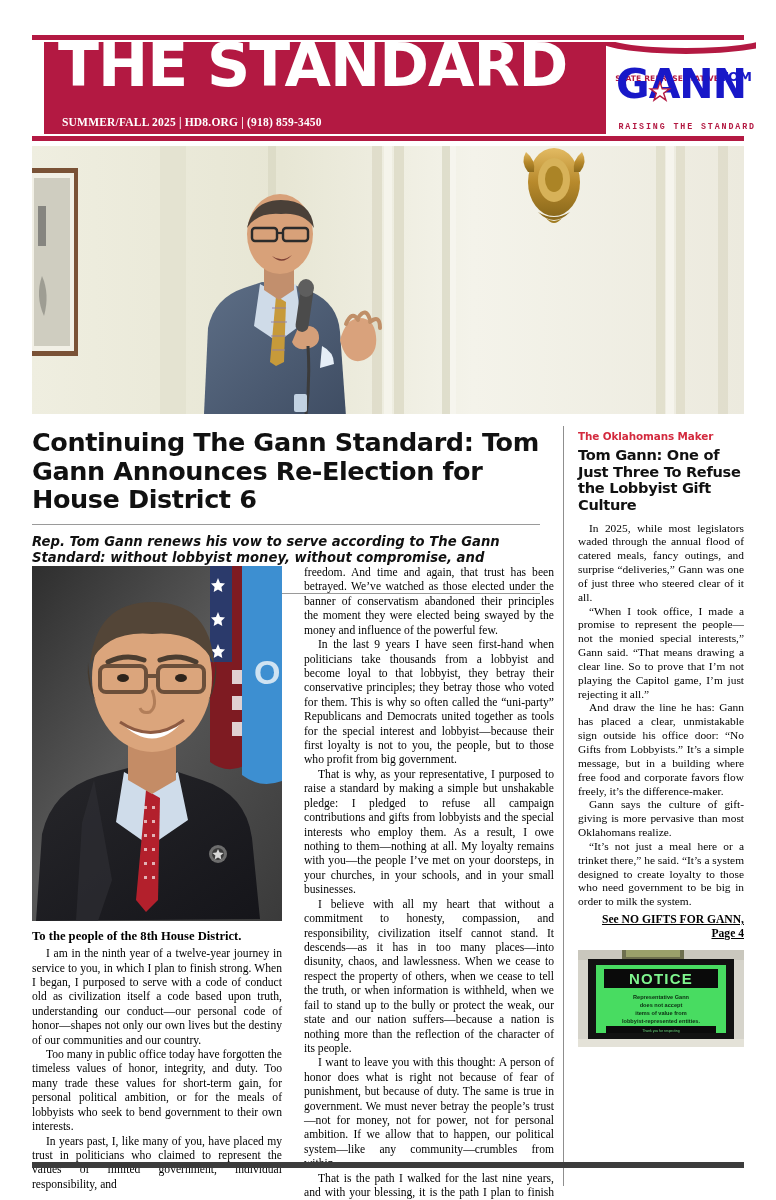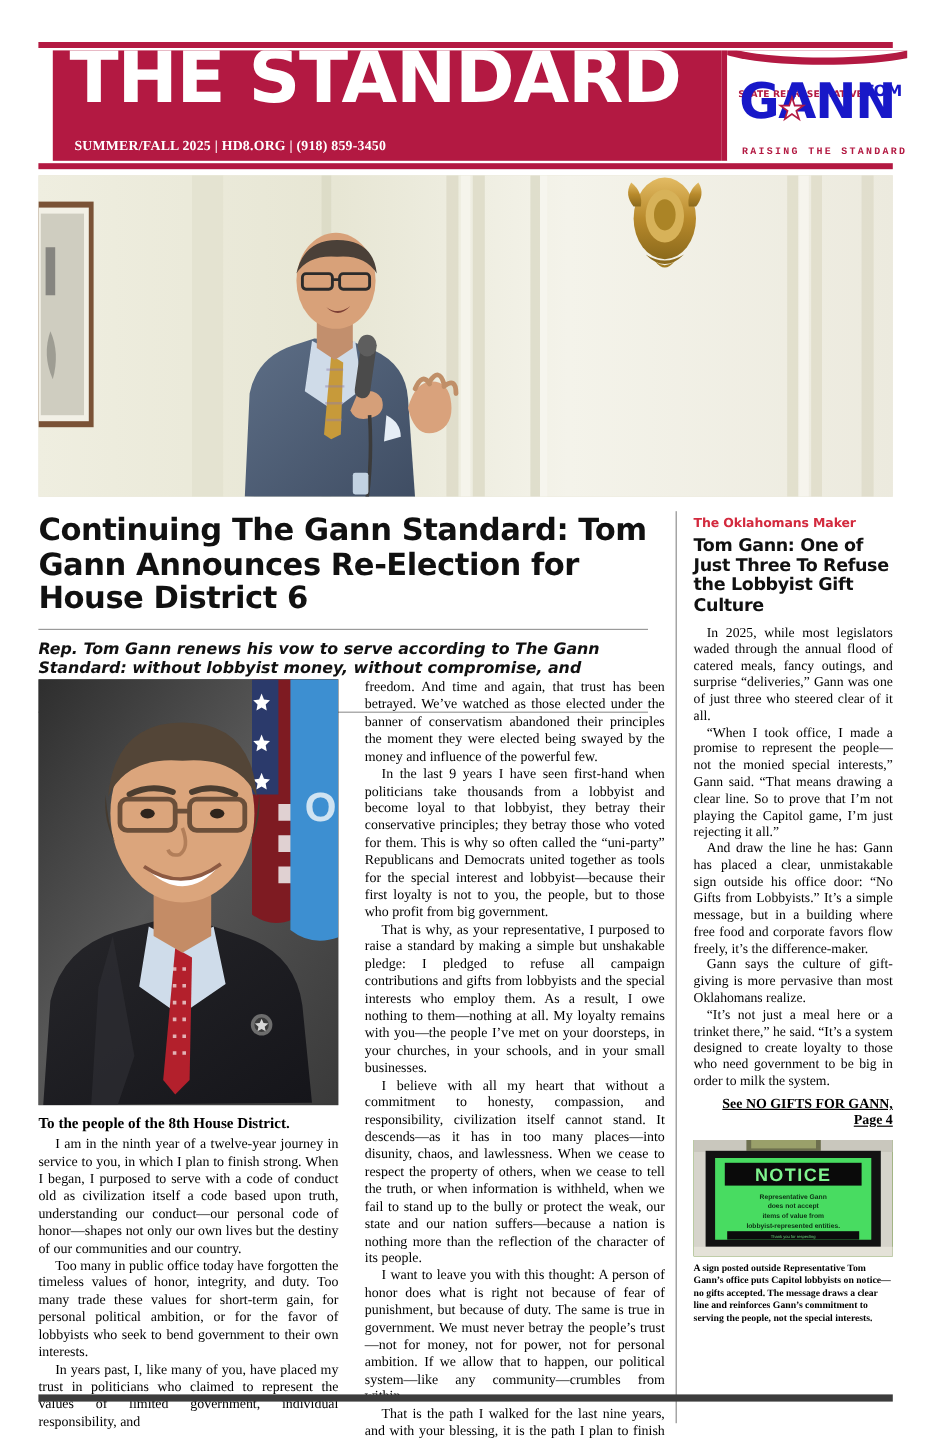--- a/index.html
+++ b/index.html
@@ -274,21 +274,21 @@
           <path d="M88 156 q32 24 64 -2 q-30 36 -64 2z" fill="#ffffff"></path>
           <path d="M88 156 q32 22 64 -2" stroke="#8d5a42" stroke-width="3" fill="none"></path>
 
           <circle cx="186" cy="288" r="9" fill="#6d6d6d"></circle>
           <circle cx="186" cy="288" r="6" fill="#3b3b3b"></circle>
           <path d="M186 283 l1.6 3.6 4 .4 -3 2.6 .8 3.8 -3.4-2 -3.4 2 .8-3.8 -3-2.6 4-.4z" fill="#d8d8d8"></path>
         </svg>
       </div>
       <div class="salutation">To the people of the 8th House District.</div>
       <p class="body">I am in the ninth year of a twelve-year journey in service to you, in which I plan to finish strong. When I began, I purposed to serve with a code of conduct old as civilization itself a code based upon truth, understanding our conduct—our personal code of honor—shapes not only our own lives but the destiny of our communities and our country.</p>
-      <p class="body">Too many in public office today have forgotten the timeless values of honor, integrity, and duty. Too many trade these values for short-term gain, for personal political ambition, or for the favor of lobbyists who seek to bend government to their own interests.</p>
+      <p class="body">Too many in public office today have forgotten the timeless values of honor, integrity, and duty. Too many trade these values for short-term gain, for personal political ambition, or for the meals of lobbyists who seek to bend government to their own interests.</p>
       <p class="body">In years past, I, like many of you, have placed my trust in politicians who claimed to represent the values of limited government, individual responsibility, and</p>
     </div>
 
     <div class="col col-b">
       <p class="body noind">freedom. And time and again, that trust has been betrayed. We’ve watched as those elected under the banner of conservatism abandoned their principles the moment they were elected being swayed by the money and influence of the powerful few.</p>
       <p class="body">In the last 9 years I have seen first-hand when politicians take thousands from a lobbyist and become loyal to that lobbyist, they betray their conservative principles; they betray those who voted for them. This is why so often called the “uni-party” Republicans and Democrats united together as tools for the special interest and lobbyist—because their first loyalty is not to you, the people, but to those who profit from big government.</p>
       <p class="body">That is why, as your representative, I purposed to raise a standard by making a simple but unshakable pledge: I pledged to refuse all campaign contributions and gifts from lobbyists and the special interests who employ them. As a result, I owe nothing to them—nothing at all. My loyalty remains with you—the people I’ve met on your doorsteps, in your churches, in your schools, and in your small businesses.</p>
       <p class="body">I believe with all my heart that without a commitment to honesty, compassion, and responsibility, civilization itself cannot stand. It descends—as it has in too many places—into disunity, chaos, and lawlessness. When we cease to respect the property of others, when we cease to tell the truth, or when information is withheld, when we fail to stand up to the bully or protect the weak, our state and our nation suffers—because a nation is nothing more than the reflection of the character of its people.</p>
       <p class="body">I want to leave you with this thought: A person of honor does what is right not because of fear of punishment, but because of duty. The same is true in government. We must never betray the people’s trust—not for money, not for power, not for personal ambition. If we allow that to happen, our political system—like any community—crumbles from within.</p>
       <p class="body">That is the path I walked for the last nine years, and with your blessing, it is the path I plan to finish with.</p>
@@ -323,17 +323,16 @@
           <text x="83" y="49">Representative Gann</text>
           <text x="83" y="57">does not accept</text>
           <text x="83" y="65">items of value from</text>
           <text x="83" y="73">lobbyist-represented entities.</text>
         </g>
         <rect x="28" y="76" width="110" height="7" fill="#0b0b0b"></rect>
         <text x="83" y="81.5" text-anchor="middle" font-family="Liberation Sans, sans-serif" font-size="3.4" fill="#6ad97d">Thank you for respecting</text>
         <rect x="0" y="89" width="166" height="8" fill="#e4e2d8"></rect>
       </svg>
     </div>
-    <p class="caption">A sign posted outside Representative Tom Gann’s office puts Capitol lobbyists on notice—no gifts accepted. The message draws a clear line and reinforces Gann’s commitment to serving the people, not the special interests.</p>
   </div>
 
   <div class="bottom-bar"></div>
 </div>
 
 </body></html>

